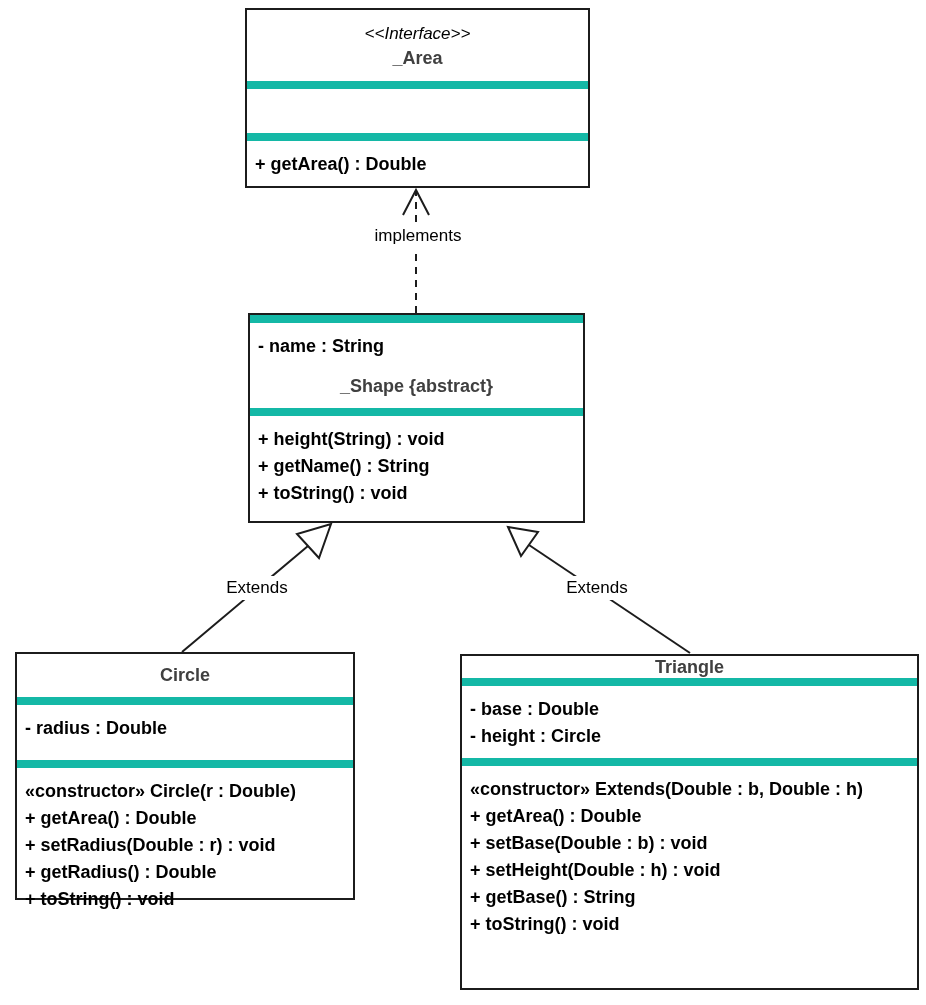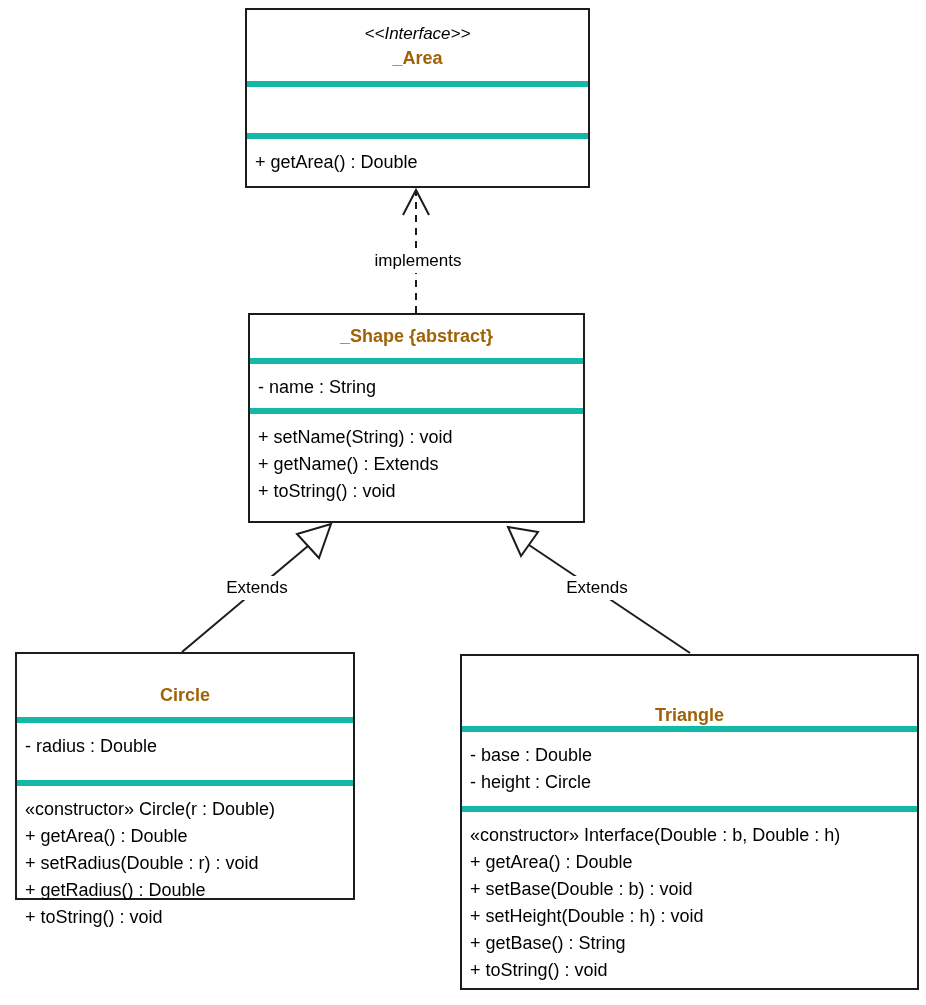--- a/index.html
+++ b/index.html
@@ -37,67 +37,68 @@
     flex: 0 0 auto;
   }
   .sec-header {
     display: flex;
     flex-direction: column;
     align-items: center;
     justify-content: center;
     text-align: left;
   }
   .sec-attrs, .sec-methods {
-    border-top: 6px solid #14b8a6;
+    border-top: 8px solid #14b8a6;
     padding: 10px 8px 0 8px;
+    font-weight: bold;
   }
   .sec-methods { flex: 1 1 auto; }
   .stereotype {
     font-style: italic;
     font-size: 17px;
     color: #000000;
     line-height: 25px;
   }
   .class-title {
     font-weight: bold;
     font-size: 18px;
-    color: #a16207;
+    color: #404040;
     line-height: 25px;
   }
   .member-line {
     font-size: 18px;
     line-height: 27px;
     color: #000000;
     white-space: nowrap;
   }
   
   .box-area     { left: 245px; top: 8px;   width: 345px; height: 180px; }
   .box-area .sec-header    { height: 71px; }
   .box-area .sec-attrs     { height: 52px; }
   .box-shape    { left: 248px; top: 313px; width: 337px; height: 210px; }
   .box-shape .sec-header   { height: 43px; }
   .box-shape .sec-attrs    { height: 50px; }
   .box-circle   { left: 15px;  top: 652px; width: 340px; height: 248px; }
-  .box-circle .sec-header  { height: 43px; margin-top: 20px; }
+  .box-circle .sec-header  { height: 43px; }
   .box-circle .sec-attrs   { height: 63px; }
   .box-triangle { left: 460px; top: 654px; width: 459px; height: 336px; }
-  .box-triangle .sec-header{ height: 22px; margin-top: 48px; }
+  .box-triangle .sec-header{ height: 22px; }
   .box-triangle .sec-attrs { height: 80px; }
   
   .rel-label {
     position: absolute;
     transform: translate(-50%, -50%);
     background: #ffffff;
     padding: 2px 5px;
     font-size: 17px;
     color: #000000;
     z-index: 3;
     white-space: nowrap;
   }
-  .lbl-implements    { left: 418px; top: 261px; text-align: right; }
+  .lbl-implements    { left: 418px; top: 236px; text-align: right; }
   .lbl-extends-left  { left: 257px; top: 588px; }
   .lbl-extends-right { left: 597px; top: 588px; }
 </style>
 </head>
 <body>
 
 <div class="canvas">
 
   <svg class="connectors" viewBox="0 0 926 1005" xmlns="http://www.w3.org/2000/svg">
 
@@ -120,29 +121,29 @@
       <div class="stereotype">&lt;&lt;Interface&gt;&gt;</div>
       <div class="class-title">_Area</div>
     </div>
     <div class="sec sec-attrs"></div>
     <div class="sec sec-methods">
         <div class="member-line">+ getArea() : Double</div>
       </div>
   </div>
 
   <div class="class-box box-shape">
+    <div class="sec sec-attrs">
+        <div class="member-line">- name : String</div>
+      </div>
     <div class="sec sec-header">
       <div class="class-title">_Shape {abstract}</div>
     </div>
-    <div class="sec sec-attrs">
-        <div class="member-line">- name : String</div>
-      </div>
     <div class="sec sec-methods">
-        <div class="member-line">+ setName(String) : void</div>
-        <div class="member-line">+ getName() : Extends</div>
+        <div class="member-line">+ height(String) : void</div>
+        <div class="member-line">+ getName() : String</div>
         <div class="member-line">+ toString() : void</div>
       </div>
   </div>
 
   <div class="class-box box-circle">
     <div class="sec sec-header">
       <div class="class-title">Circle</div>
     </div>
     <div class="sec sec-attrs">
         <div class="member-line">- radius : Double</div>
@@ -158,21 +159,21 @@
 
   <div class="class-box box-triangle">
     <div class="sec sec-header">
       <div class="class-title">Triangle</div>
     </div>
     <div class="sec sec-attrs">
         <div class="member-line">- base : Double</div>
         <div class="member-line">- height : Circle</div>
       </div>
     <div class="sec sec-methods">
-        <div class="member-line">«constructor» Interface(Double : b, Double : h)</div>
+        <div class="member-line">«constructor» Extends(Double : b, Double : h)</div>
         <div class="member-line">+ getArea() : Double</div>
         <div class="member-line">+ setBase(Double : b) : void</div>
         <div class="member-line">+ setHeight(Double : h) : void</div>
         <div class="member-line">+ getBase() : String</div>
         <div class="member-line">+ toString() : void</div>
       </div>
   </div>
 
 </div>
 

